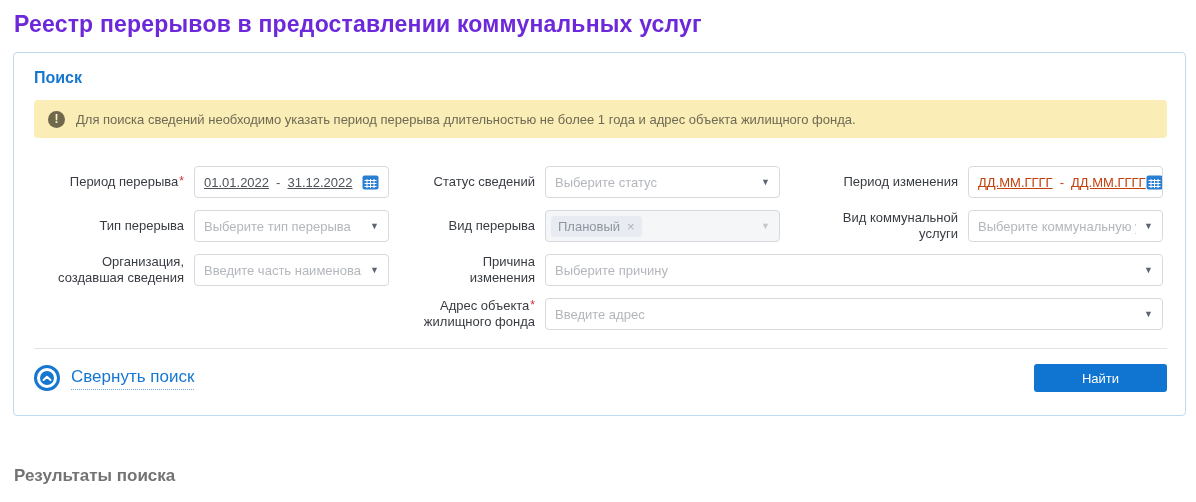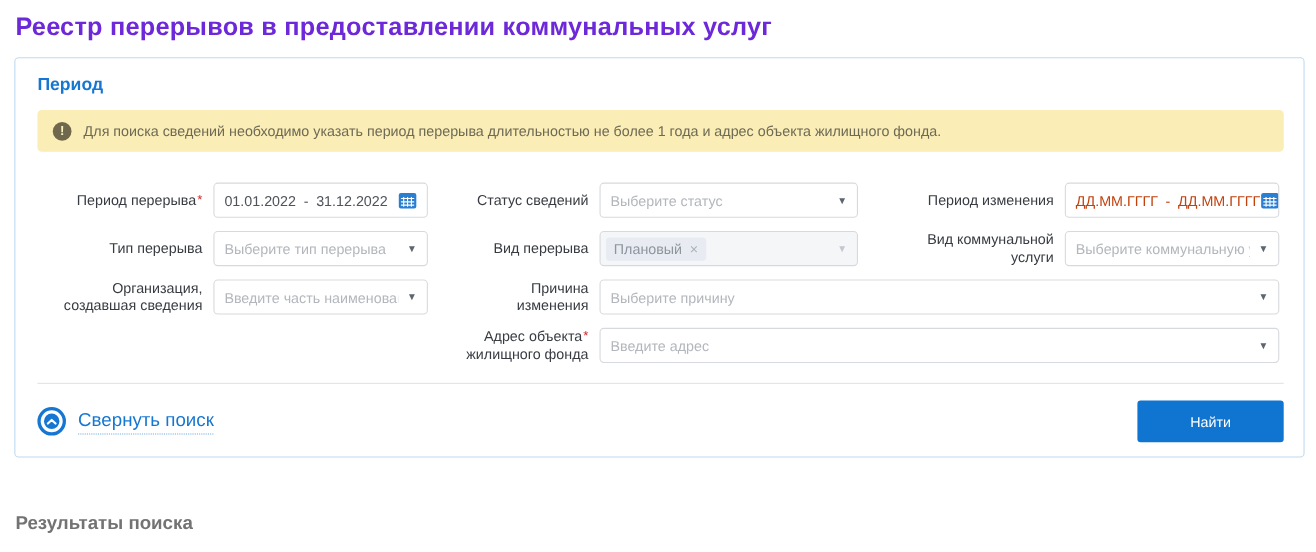--- a/index.html
+++ b/index.html
@@ -77,21 +77,21 @@
     border-radius: 4px;
     background: #fff;
     display: flex;
     align-items: center;
     padding: 0 9px;
     font-size: 13px;
     overflow: hidden;
     white-space: nowrap;
     cursor: pointer;
   }
-  .datefield .val { color: #4f545b; }
+  .datefield .val { color: #4f545b; text-decoration: underline; }
   .datefield .sep { color: #4f545b; margin: 0 7px; }
   .datefield.ph-mode .val, .datefield.ph-mode .sep { color: #c2410c; }
   .cal { margin-left: auto; display: flex; flex: 0 0 auto; }
 
   .select .ph { color: #b3b7bc; overflow: hidden; flex: 1; }
   .select .arrow { color: #5d6570; font-size: 9px; margin-left: 8px; flex: 0 0 auto; }
   .select.disabled { background: #f5f6f8; padding-left: 5px; }
   .select.disabled .arrow { color: #c3c8cf; }
   .tag {
     background: #e8ecf2;
@@ -126,39 +126,39 @@
     background: #1677d2;
     display: flex; align-items: center; justify-content: center;
   }
   .collapse-link {
     color: #1677d2; font-size: 17px;
     border-bottom: 1px dotted #6ea9e0;
     padding-bottom: 2px;
     cursor: pointer;
   }
   .find-btn {
-    width: 133px; height: 38px;
+    width: 133px; height: 28px;
     background: #1074d1; color: #fff;
     border: none; border-radius: 3px;
     font-size: 13px;
     font-family: inherit;
     cursor: pointer;
   }
   .results-heading {
     font-size: 17px; font-weight: 700; color: #737373;
     margin: 50px 0 0 14px;
   }
 </style>
 </head>
 <body>
 
 <h1 class="page-title">Реестр перерывов в предоставлении коммунальных услуг</h1>
 
 <div class="panel">
-  <div class="panel-heading">Период</div>
+  <div class="panel-heading">Поиск</div>
 
   <div class="warning">
     <span class="warning-icon">!</span>
     <span class="warning-text">Для поиска сведений необходимо указать период перерыва длительностью не более 1 года и адрес объекта жилищного фонда.</span>
   </div>
 
   <div class="form-grid">
 
     <div class="lbl">
       <span>Период перерыва</span><sup class="req">*</sup>

